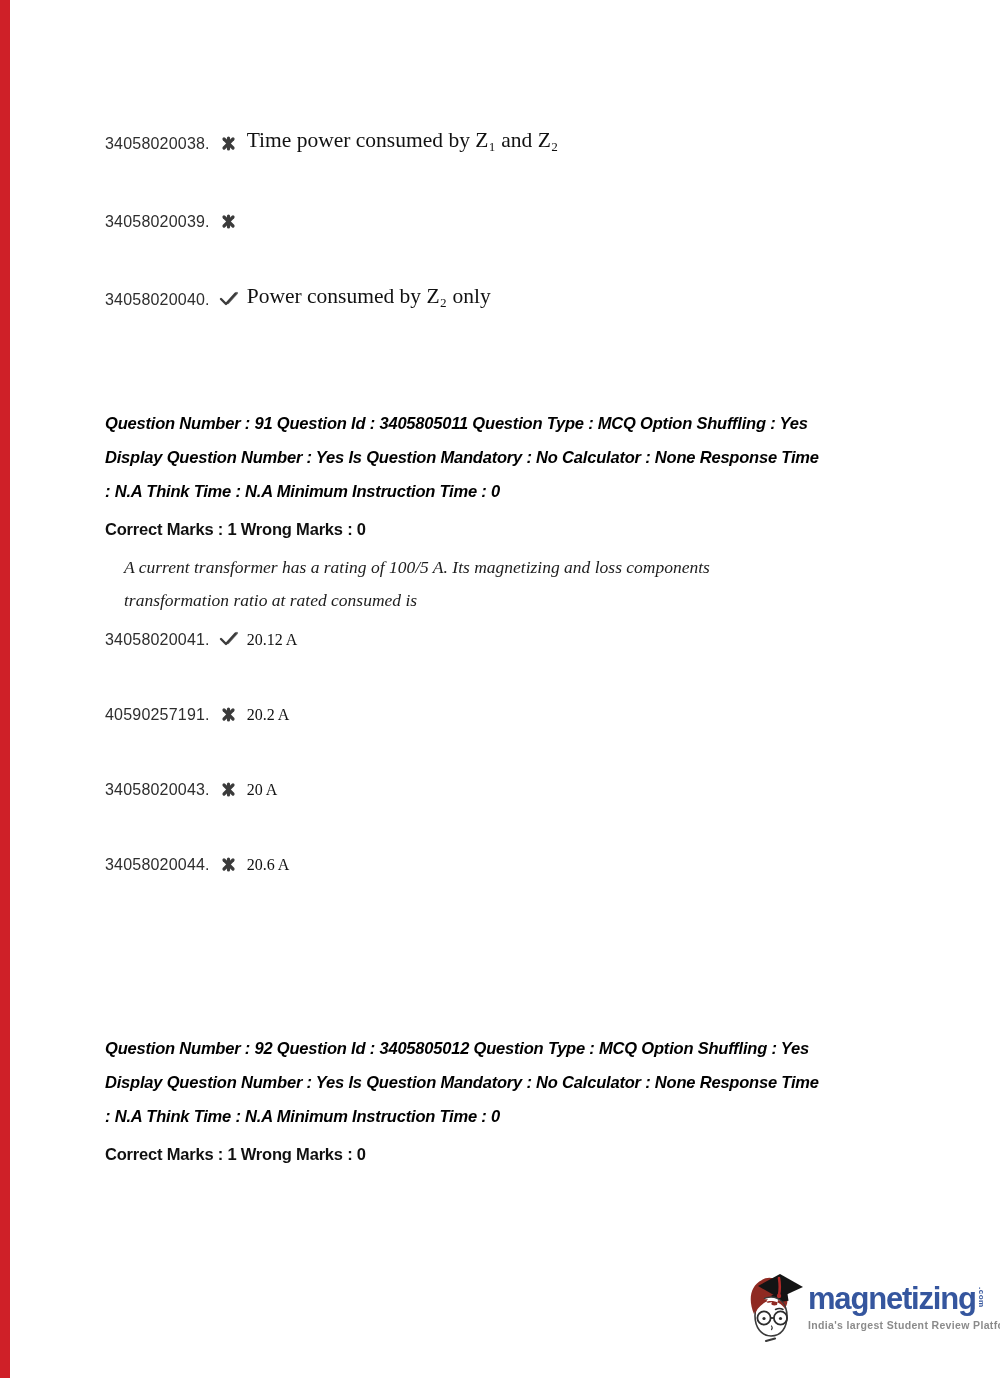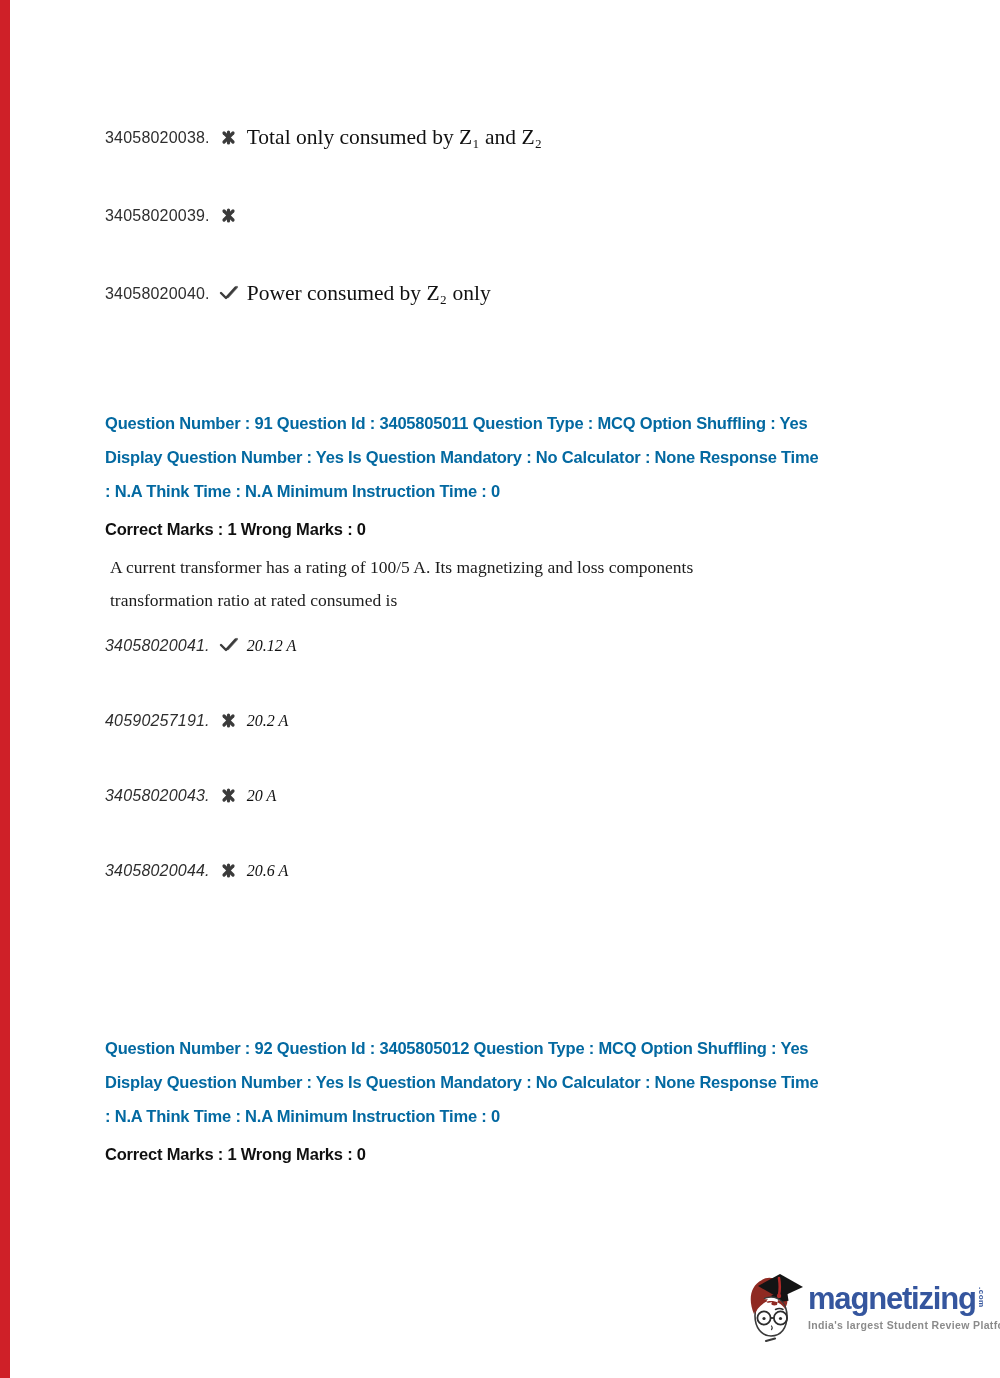--- a/index.html
+++ b/index.html
@@ -6,54 +6,54 @@
   body{
     width:1000px;height:1378px;position:relative;background:#ffffff;
     font-family:"Liberation Sans",sans-serif;color:#1a1a1a;overflow:hidden;
   }
   .red-strip{
     position:absolute;left:0;top:0;width:10px;height:1378px;background:#cf2028;
   }
   .serif{font-family:"Liberation Serif","DejaVu Serif",serif;}
 
   
-  .opt-row{display:flex;align-items:center;gap:9px;}
+  .opt-row{display:flex;align-items:flex-end;gap:9px;}
   .opt-id{font-size:16px;color:#2e2e2e;letter-spacing:0.2px;white-space:nowrap;}
   .opt-text{color:#111;white-space:nowrap;}
   .prev-block{position:absolute;left:105px;top:122px;}
   .prev-block .opt-row{height:31px;margin-bottom:47px;}
   .prev-block .opt-text{font-size:21.5px;}
 
   
   .mark{display:inline-block;width:19px;text-align:center;vertical-align:baseline;}
   .mark svg{vertical-align:-2px;}
   .mark .i-check,.mark .i-cross{display:none;}
   .mark-correct .i-check{display:inline;}
   .mark-wrong .i-cross{display:inline;}
 
   
   .question{position:absolute;left:105px;width:840px;}
   .q91{top:406px;}
   .q92{top:1031px;}
   .qheader div{
-    font-weight:700;font-size:16.5px;line-height:34px;color:#0369a1;
-    letter-spacing:-0.2px;white-space:nowrap;
+    font-weight:700;font-size:16.5px;line-height:34px;color:#000000;
+    letter-spacing:-0.2px;white-space:nowrap;font-style:italic;
   }
   .qmarks{
     font-weight:700;font-size:16.5px;line-height:34px;color:#101010;
     letter-spacing:-0.2px;margin-top:4px;
   }
-  .qbody{margin-top:5px;margin-left:5px;}
+  .qbody{margin-top:5px;margin-left:19px;font-style:italic;}
   .qbody div{font-size:17.5px;line-height:33px;color:#1c1c1c;white-space:nowrap;}
   .q92 .qbody div{line-height:32px;}
   .q92 .qbody .wide{word-spacing:4.5px;}
   .options-label{
     font-weight:700;font-size:16.5px;line-height:34px;color:#101010;margin-top:5px;
   }
-  .opt-list{margin-top:15px;font-style:italic;}
+  .opt-list{margin-top:4px;}
   .opt-list .opt-row{height:28px;margin-bottom:47px;}
   .opt-list .opt-text{font-size:16px;}
 
   
   .logo{position:absolute;left:742px;top:1266px;display:flex;align-items:flex-start;gap:4px;}
   .logo-text{display:flex;flex-direction:column;margin-top:18px;}
   .brand-row{display:flex;align-items:flex-start;}
   .brand{
     font-weight:700;font-size:31px;line-height:30px;letter-spacing:-1.2px;color:#35569e;
   }
@@ -77,21 +77,21 @@
     <span class="mark mark-wrong">
       
       <svg class="i-cross" width="15" height="15" viewBox="0 0 16 16">
           <g stroke="#3b3b3b" stroke-width="3.4" stroke-linecap="round">
             <line x1="3.2" y1="3.2" x2="12.8" y2="12.8"></line>
             <line x1="12.8" y1="3.2" x2="3.2" y2="12.8"></line>
             <line x1="8" y1="2.2" x2="8" y2="13.8"></line>
           </g>
         </svg>
     </span>
-    <span class="opt-text serif">Total only consumed by Z₁ and Z₂</span>
+    <span class="opt-text serif">Time power consumed by Z₁ and Z₂</span>
   </div>
   <div class="opt-row">
     <span class="opt-id">34058020039.</span>
     <span class="mark mark-wrong">
       
       <svg class="i-cross" width="15" height="15" viewBox="0 0 16 16">
           <g stroke="#3b3b3b" stroke-width="3.4" stroke-linecap="round">
             <line x1="3.2" y1="3.2" x2="12.8" y2="12.8"></line>
             <line x1="12.8" y1="3.2" x2="3.2" y2="12.8"></line>
             <line x1="8" y1="2.2" x2="8" y2="13.8"></line>

